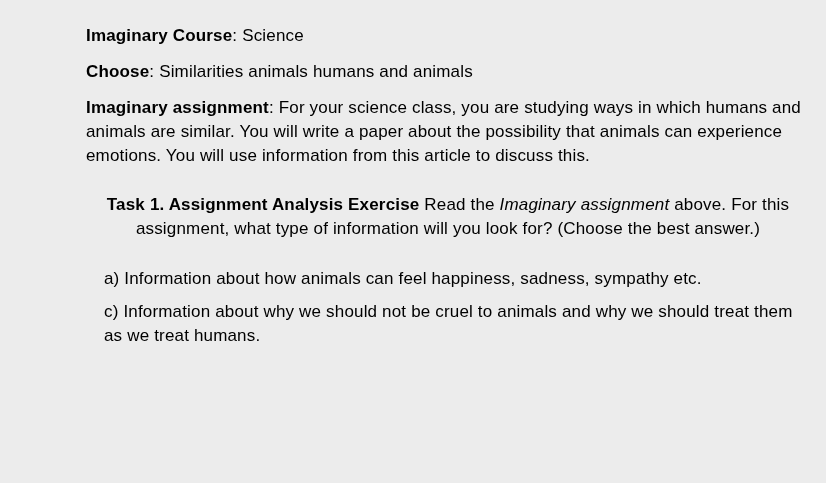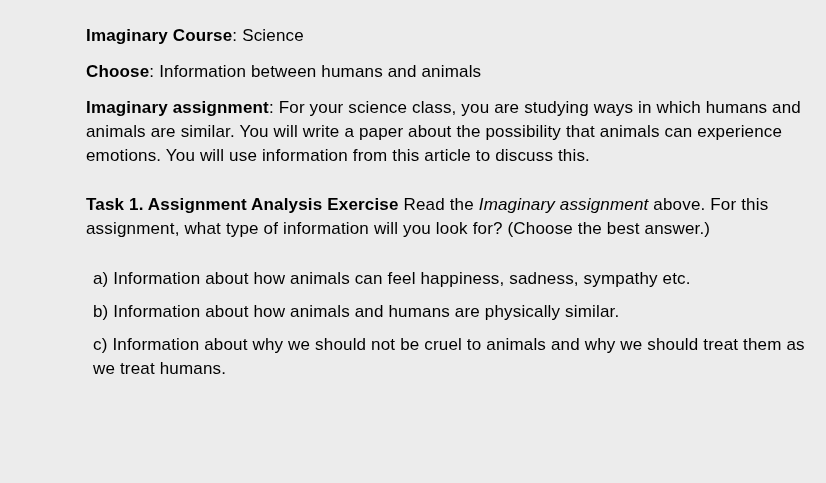--- a/index.html
+++ b/index.html
@@ -32,26 +32,27 @@
     margin: 0 0 12px 0;
   }
   .line-topic {
     margin: 0 0 12px 0;
   }
   .para-assignment {
     margin: 0 0 12px 0;
   }
   .task-heading-block {
     margin: 25px 0 0 0;
+    text-align: center;
   }
   .options {
     margin: 26px 0 0 0;
   }
   .option {
-    margin: 0 0 0 7px;
+    margin: 0 0 0 18px;
     padding: 0;
   }
   .option + .option {
     margin-top: 9px;
   }
   .b {
     font-weight: bold;
   }
   .i {
     font-style: italic;
@@ -60,36 +61,33 @@
 </head>
 <body>
 
 <div class="page">
 
   <div class="block line-course">
     <span class="b">Imaginary Course</span><span>: </span><span>Science</span>
   </div>
 
   <div class="block line-topic">
-    <span class="b">Choose</span><span>: </span><span>Information between humans and animals</span>
+    <span class="b">Choose</span><span>: </span><span>Similarities animals humans and animals</span>
   </div>
 
   <div class="block para-assignment">
     <span class="b">Imaginary assignment</span><span>: </span><span>For your science class, you are studying ways in which humans and animals are similar.  You will write a paper about the possibility that animals can experience emotions.  You will use information from this article to discuss this.</span>
   </div>
 
   <div class="block task-heading-block">
     <span class="b">Task 1. Assignment Analysis Exercise</span><span> Read the </span><span class="i">Imaginary assignment</span><span> above. For this assignment, what type of information will you look for? (Choose the best answer.)</span>
   </div>
 
   <div class="block options">
     <div class="option">
       <span>a) Information about how animals can feel happiness, sadness, sympathy etc.</span>
     </div>
     <div class="option">
-      <span>b) Information about how animals and humans are physically similar.</span>
-    </div>
-    <div class="option">
       <span>c) Information about why we should not be cruel to animals and why we should treat them as we treat humans.</span>
     </div>
   </div>
 
 </div>
 
 </body></html>

